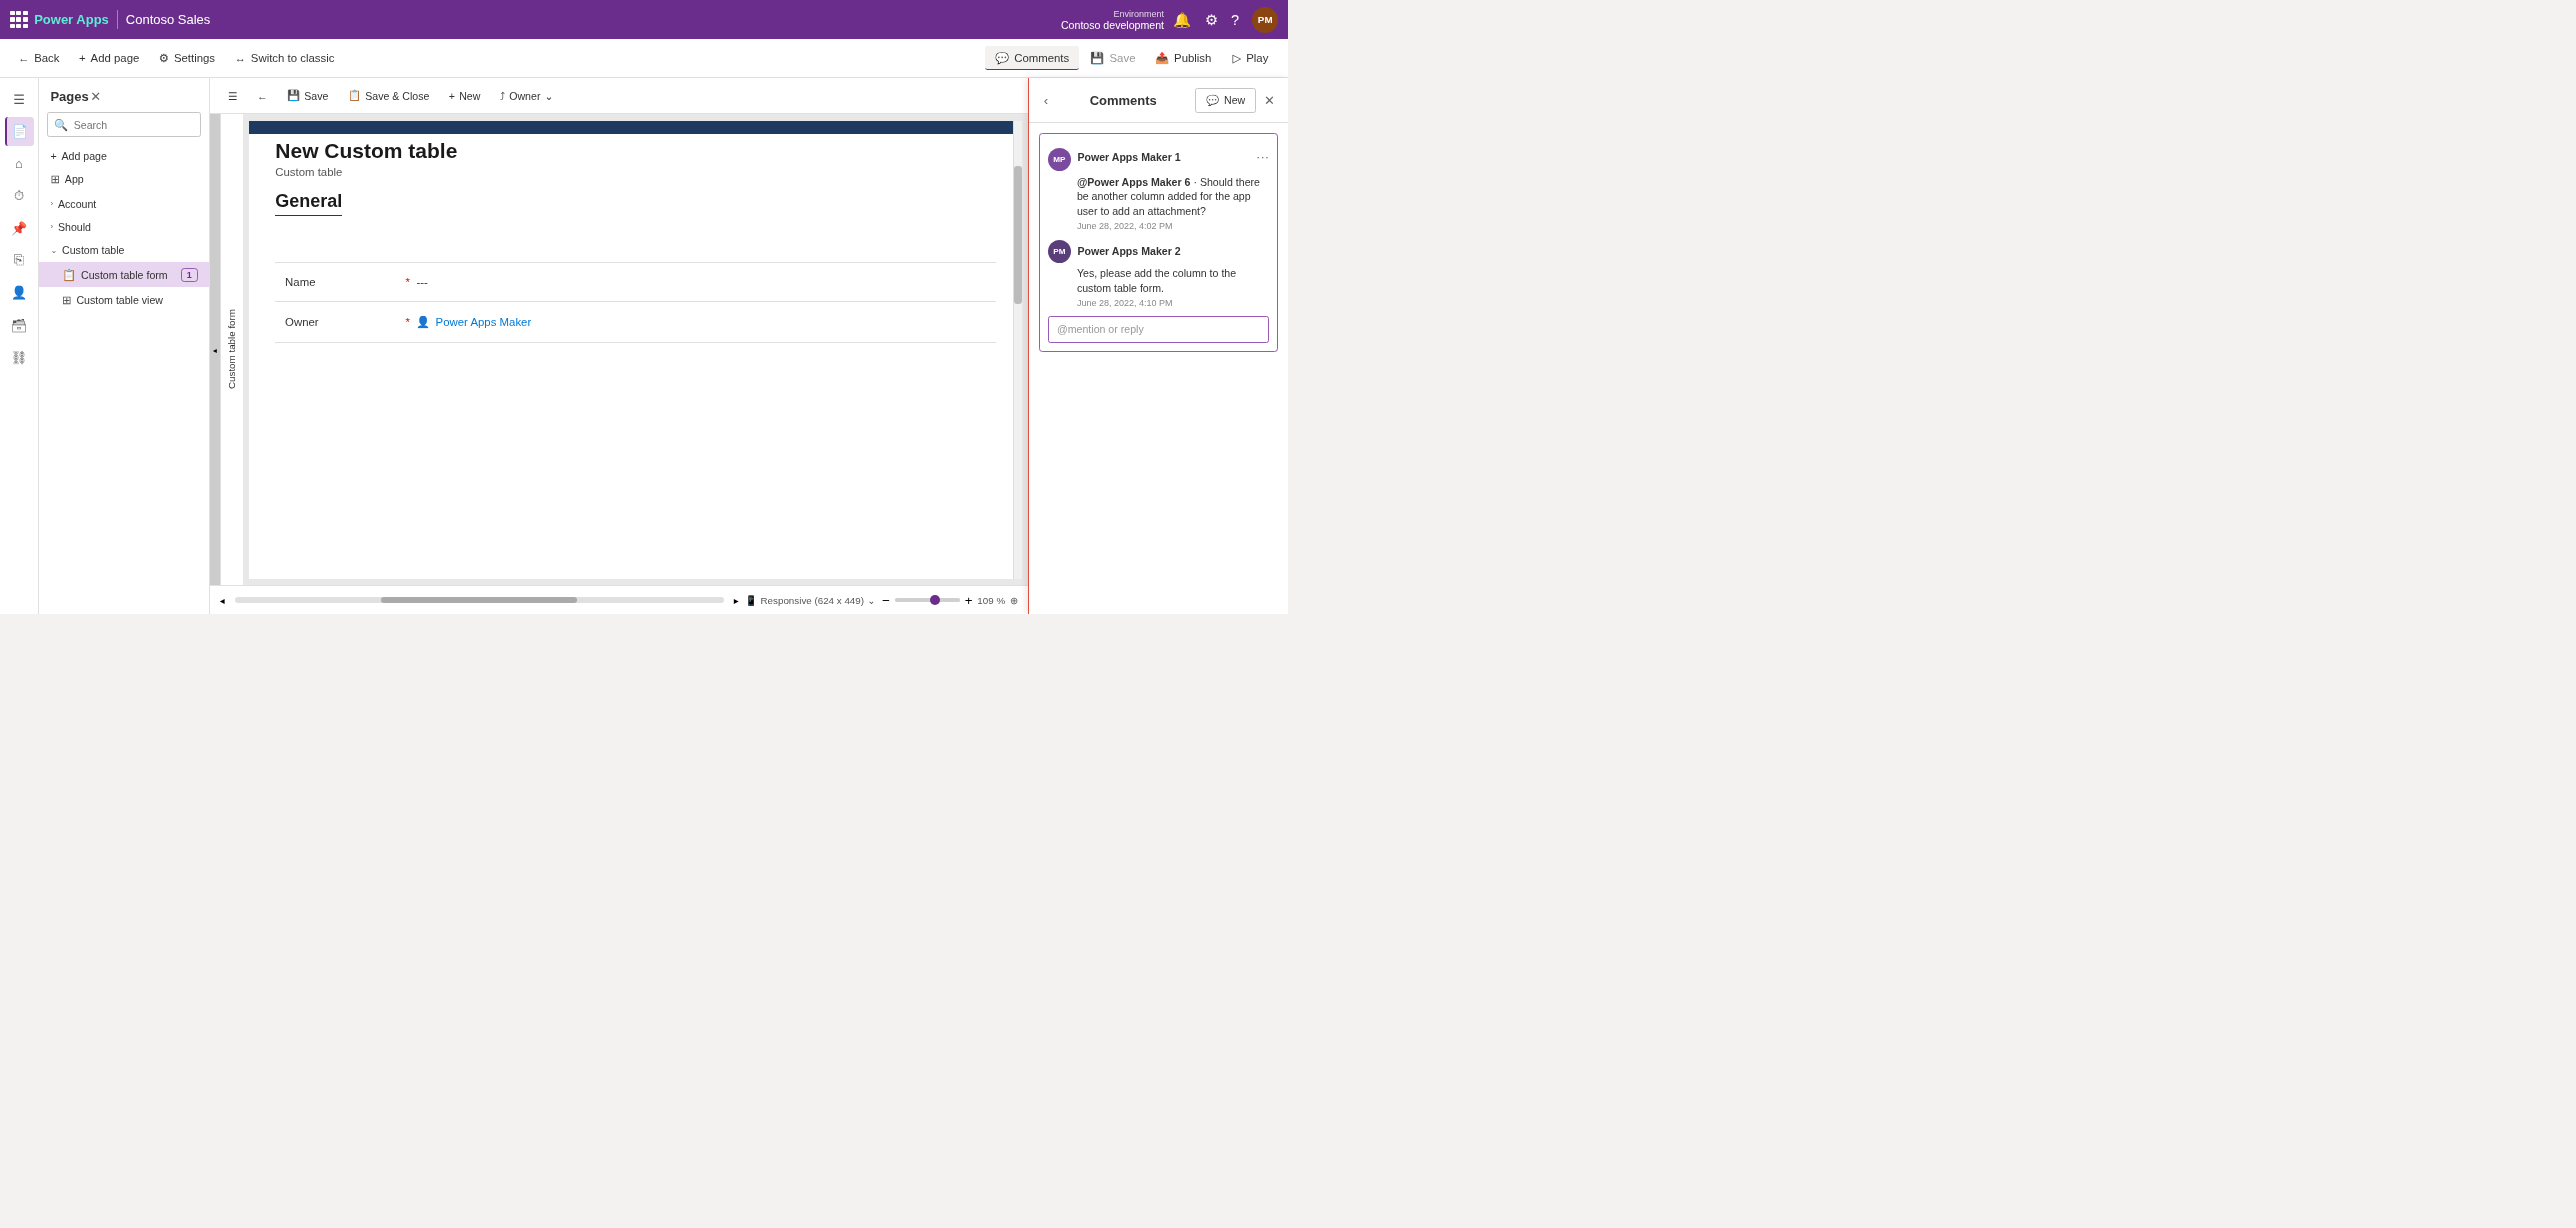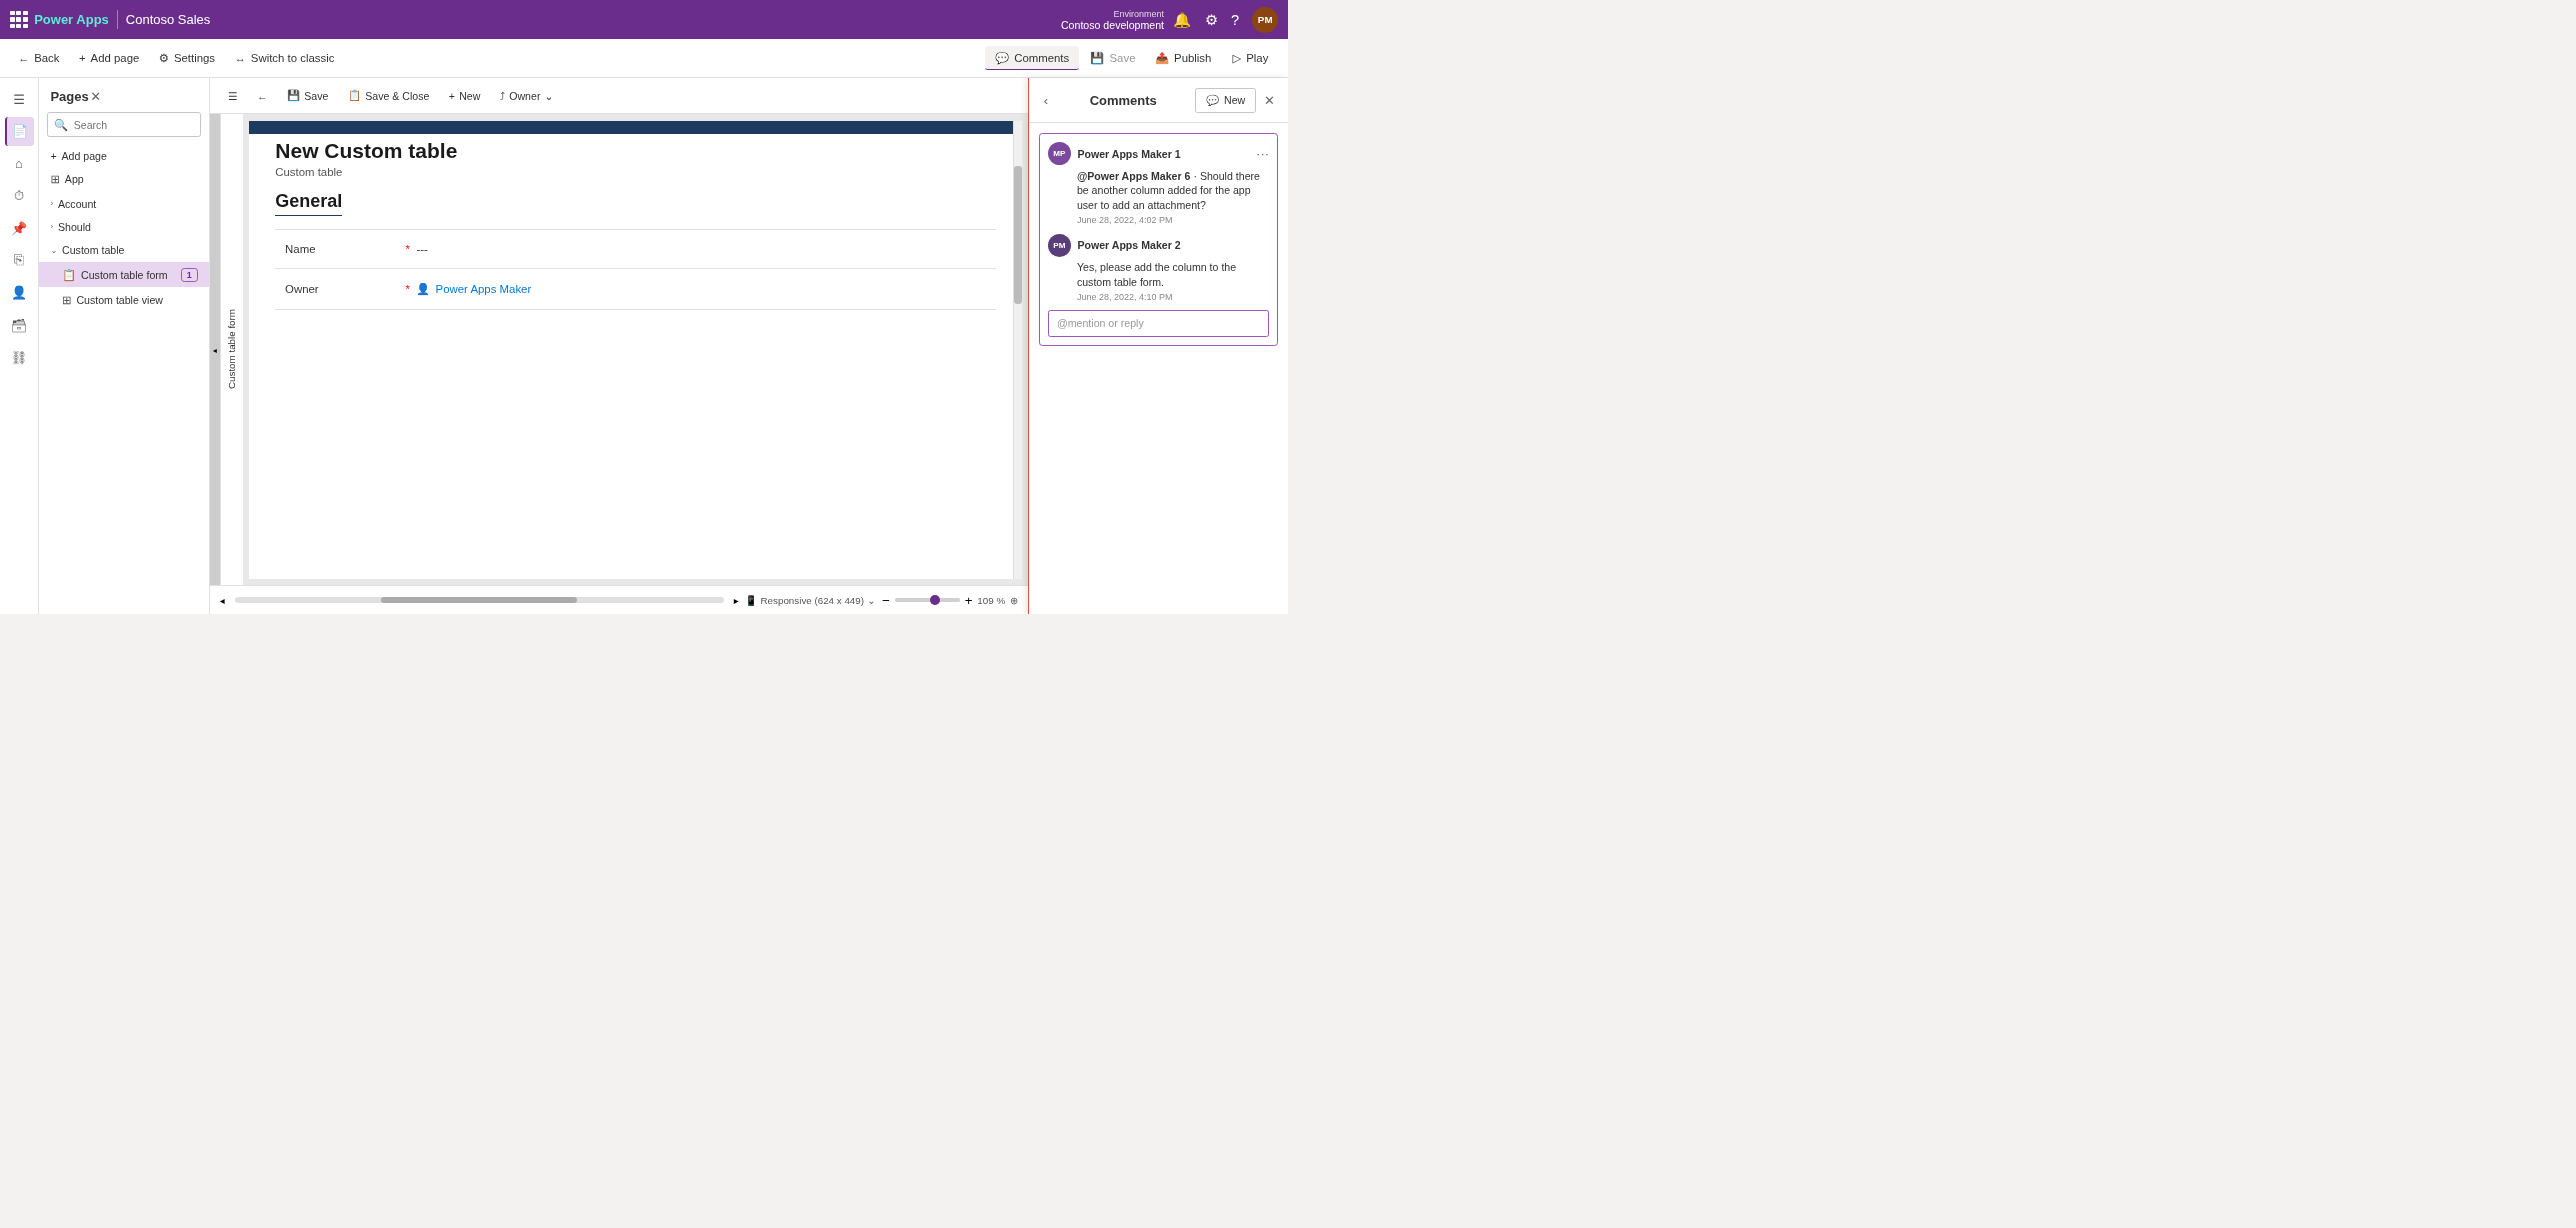--- a/index.html
+++ b/index.html
@@ -173,21 +173,21 @@
     .canvas-top-bar {
       height: 13px;
       background: #1e3a5f;
     }
     .form-area {
       padding: 5px 26px;
     }
     .form-title { font-size: 21px; font-weight: 700; color: #1a1a1a; margin-bottom: 3.3px; }
     .form-subtitle { font-size: 11.4px; color: #555; margin-bottom: 13px; }
     .form-tab { font-size: 18px; font-weight: 600; color: #1a1a1a; border-bottom: 1.6px solid #1e3a5f; display: inline-block; padding-bottom: 3.3px; margin-bottom: 13px; }
-    .form-fields { border-top: 0.8px solid #e0e0e0; }
+    .form-fields { border-top: 0.8px solid #e0e0e0; margin-top: 33px; }
     .form-field {
       display: flex; align-items: center;
       padding: 13px 9.8px;
       border-bottom: 0.8px solid #e0e0e0;
     }
     .field-label { width: 114px; font-size: 11.4px; color: #333; }
     .field-required { color: red; margin: 0 6.5px; }
     .field-value { font-size: 11.4px; color: #333; }
     .field-value-link { font-size: 11.4px; color: #0078d4; display: flex; align-items: center; gap: 4.9px; }
 
@@ -275,21 +275,21 @@
       margin: 9.8px;
       border: 1.6px solid #9b59b6;
       border-radius: 3.3px;
       padding: 8.1px;
     }
     .comment-item { margin-bottom: 8.1px; }
     .comment-header { display: flex; align-items: center; gap: 6.5px; margin-bottom: 3.3px; }
     .comment-avatar-mp {
       width: 23px; height: 23px; border-radius: 50%;
       background: #7b4a9e; display: flex; align-items: center; justify-content: center;
-      color: white; font-size: 8.1px; font-weight: 700; flex-shrink: 0;
+      color: white; font-size: 8.1px; font-weight: 700; flex-shrink: 0; margin-top: 6px;
     }
     .comment-avatar-pm {
       width: 23px; height: 23px; border-radius: 50%;
       background: #5a3e7a; display: flex; align-items: center; justify-content: center;
       color: white; font-size: 8.1px; font-weight: 700; flex-shrink: 0;
     }
     .comment-author { font-size: 10.6px; font-weight: 600; color: #333; flex: 1; }
     .comment-more { background: none; border: none; cursor: pointer; font-size: 13px; color: #666; }
     .comment-text { font-size: 10.6px; color: #333; line-height: 1.4; margin-left: 29px; }
     .comment-mention { font-weight: 600; }

